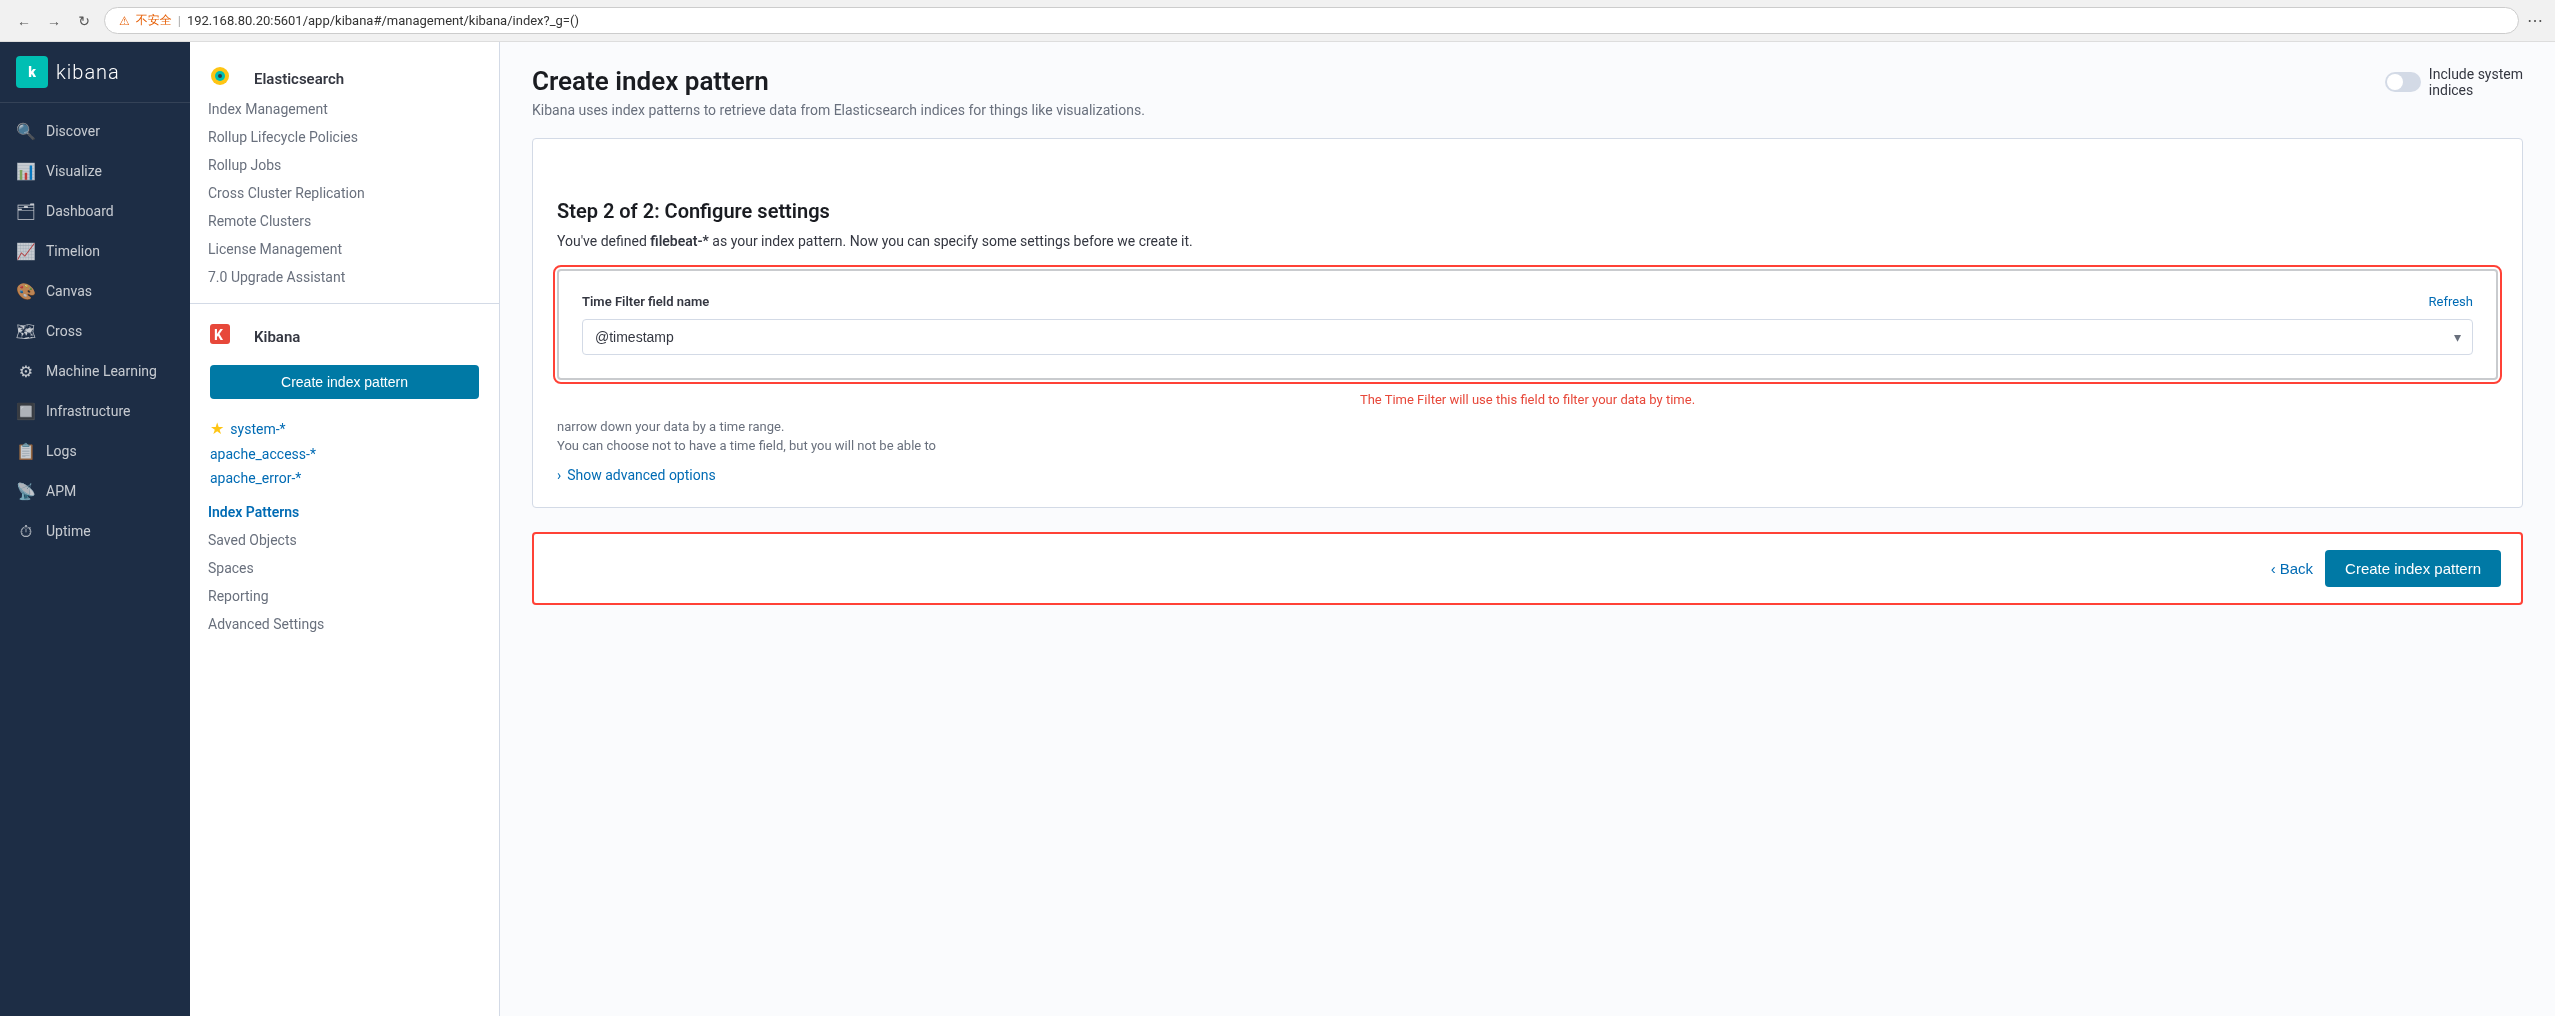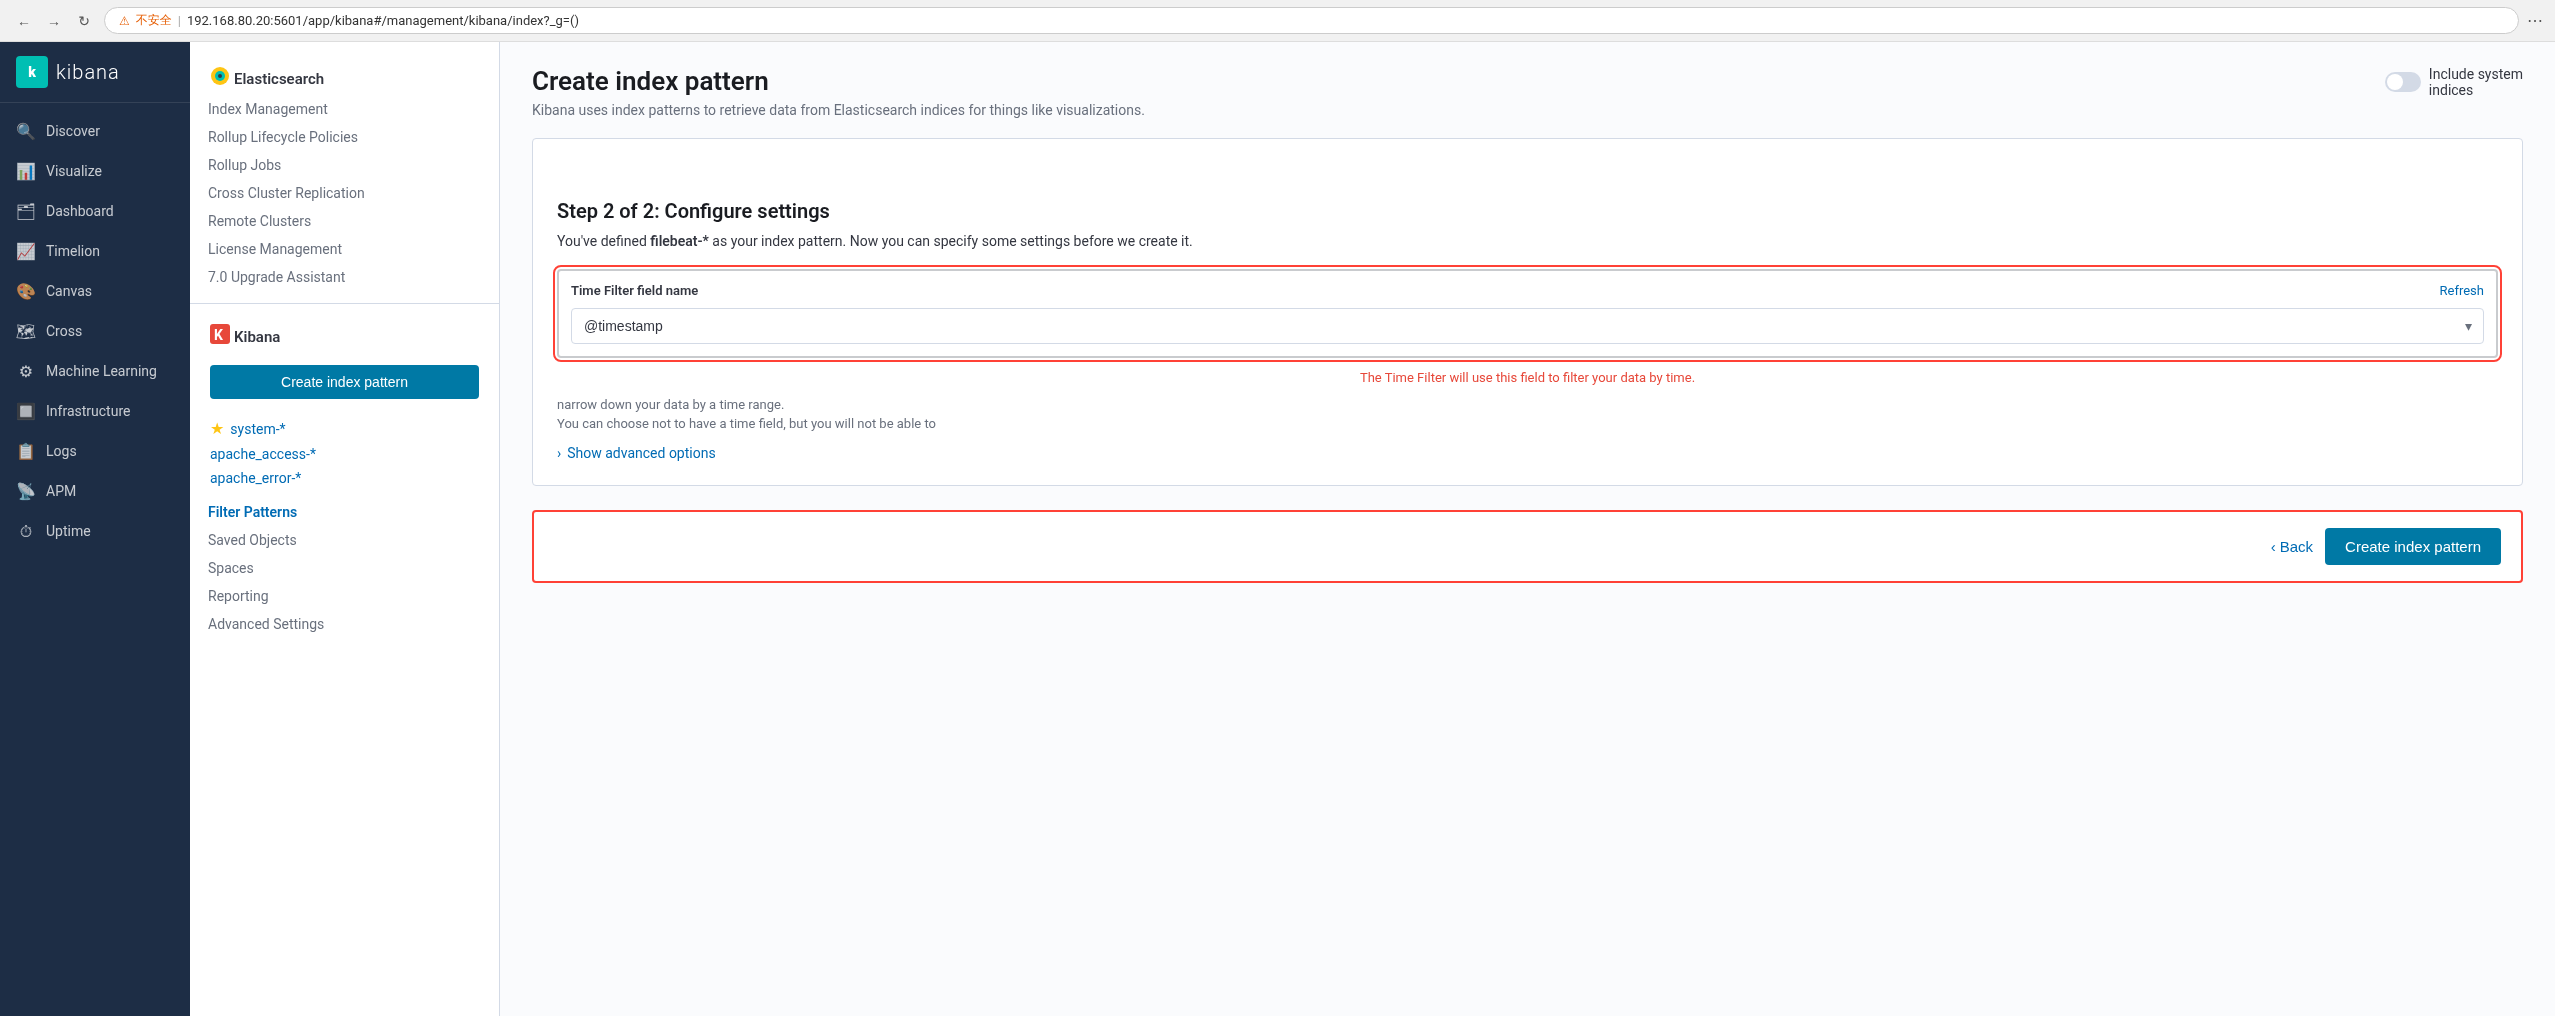--- a/index.html
+++ b/index.html
@@ -81,21 +81,21 @@
       width: 310px;
       background: white;
       border-right: 1px solid #d3dae6;
       overflow-y: auto;
       flex-shrink: 0;
       padding: 16px 0;
     }
     .section-header {
       display: flex;
       align-items: center;
-      gap: 4px;
+      gap: 24px;
       padding: 8px 20px 4px;
       font-size: 15px;
       font-weight: 600;
       color: #343741;
     }
     .nav-link {
       display: block;
       padding: 6px 20px 6px 18px;
       font-size: 14px;
       color: #69707d;
@@ -188,21 +188,21 @@
       margin-bottom: 16px;
     }
     .step-title { font-size: 20px; font-weight: 600; color: #1a1c21; margin-bottom: 10px; margin-top: 36px; }
     .step-desc { font-size: 14px; color: #343741; margin-bottom: 20px; }
     .step-desc strong { font-weight: 600; }
 
     
     .time-filter-box {
       border: 2px solid #c9cbce;
       border-radius: 4px;
-      padding: 12px;
+      padding: 23px;
       margin-bottom: 12px;
       background: white;
       outline: 2px solid #ff4136;
       outline-offset: 2px;
     }
     .time-filter-header {
       display: flex;
       justify-content: space-between;
       align-items: center;
       margin-bottom: 10px;
@@ -404,21 +404,21 @@
           <span>system-*</span>
         </div>
         <div class="index-item">
           <span>apache_access-*</span>
         </div>
         <div class="index-item">
           <span>apache_error-*</span>
         </div>
       </div>
 
-      <a class="nav-link active">Filter Patterns</a>
+      <a class="nav-link active">Index Patterns</a>
       <a class="nav-link">Saved Objects</a>
       <a class="nav-link">Spaces</a>
       <a class="nav-link">Reporting</a>
       <a class="nav-link">Advanced Settings</a>
     </div>
 
     <div class="content-area">
 
       <div class="page-header">
         <div>

